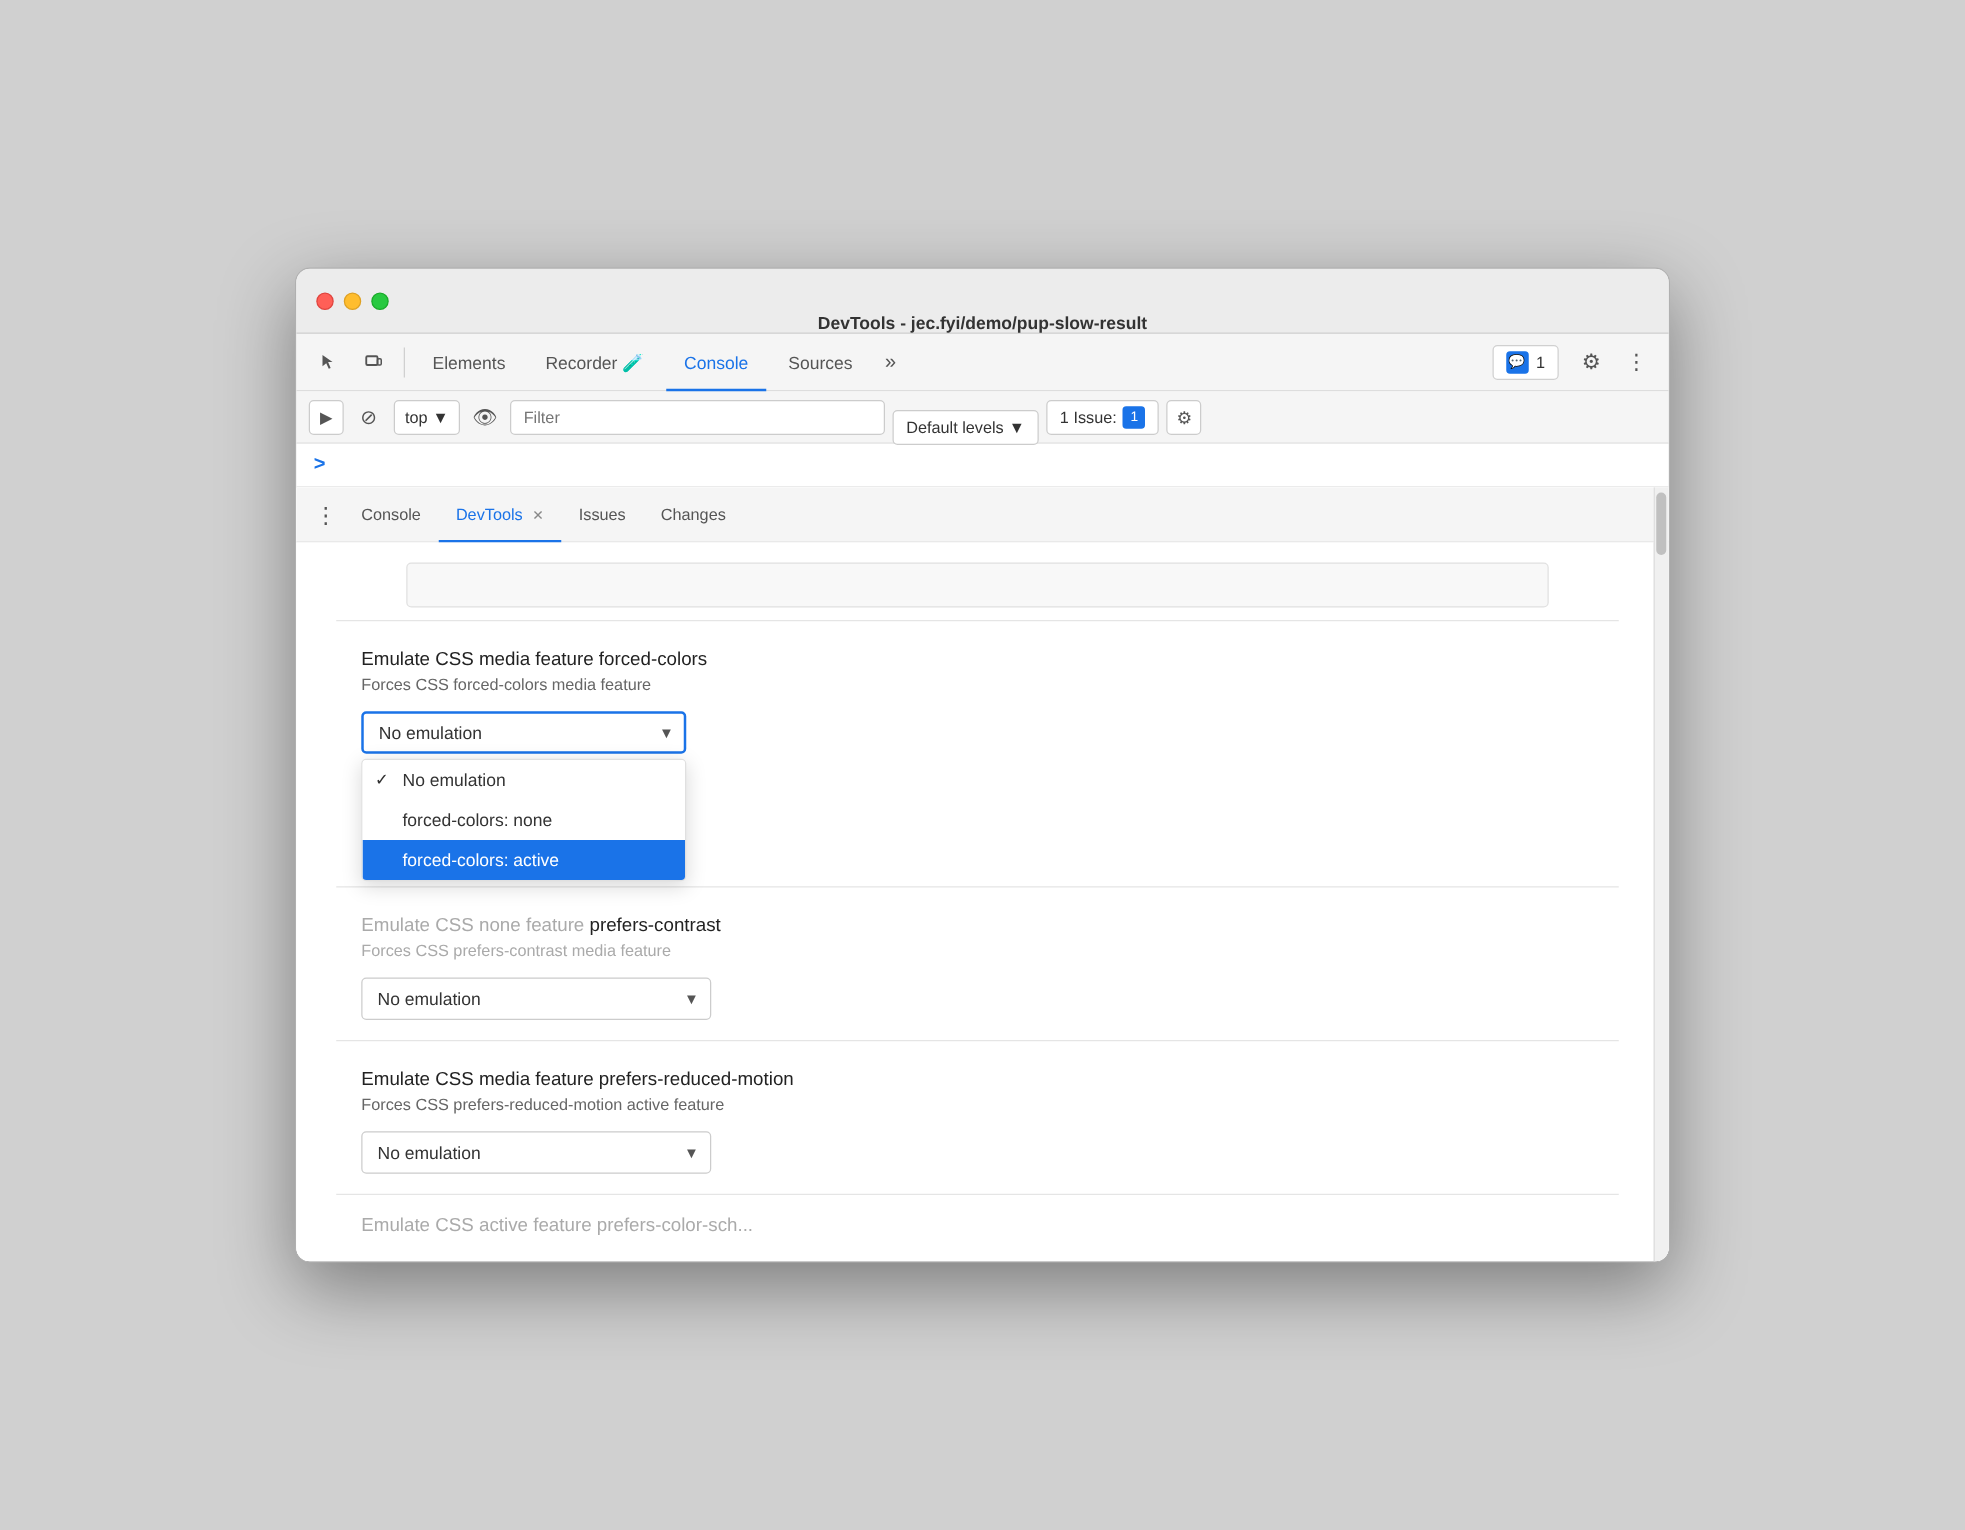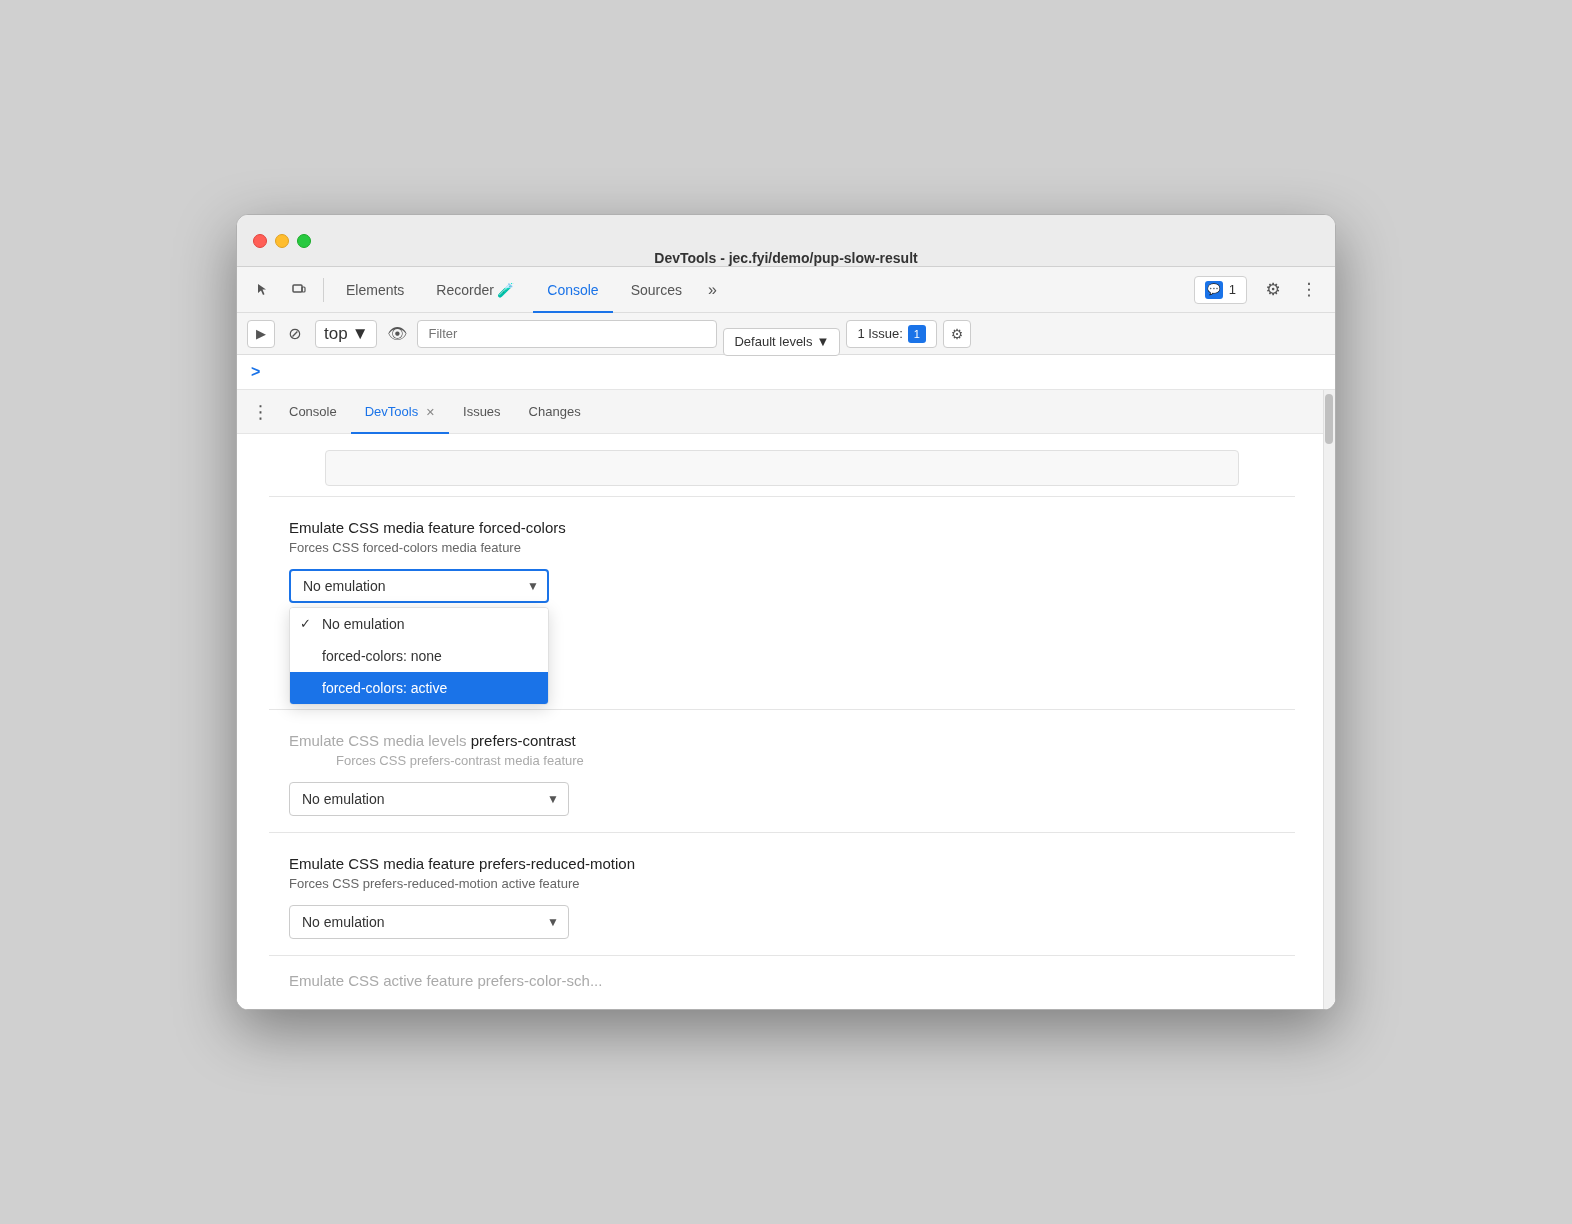--- a/index.html
+++ b/index.html
@@ -206,21 +206,21 @@
     }
     .top-selector {
       display: flex;
       align-items: center;
       gap: 4px;
       padding: 2px 8px;
       border: 1px solid #ccc;
       border-radius: 4px;
       background: white;
       cursor: pointer;
-      font-size: 17px;
+      font-size: 13px;
       color: #333;
       height: 28px;
     }
     .eye-btn {
       width: 28px;
       height: 28px;
       border-radius: 4px;
       border: none;
       background: transparent;
       cursor: pointer;
@@ -675,24 +675,24 @@
             </div>
           </div>
         </div>
 
         <div style="height: 90px;"></div>
 
         <div class="section-top-border"></div>
 
         <div class="rendering-section">
           <div class="section-title">
-            <span style="color:#aaa;">Emulate CSS media levels </span><span>prefers-contrast</span>
+            <span style="color:#aaa;">Emulate CSS none feature </span><span>prefers-contrast</span>
           </div>
           <div class="section-desc">
-            <span style="color:#aaa;margin-left:47px;">Forces CSS prefers-contrast media feature</span>
+            <span style="color:#aaa;">Forces CSS prefers-contrast media feature</span>
           </div>
 
           <div class="dropdown-select-normal">
             <select>
               <option>No emulation</option>
             </select>
             <span class="dropdown-arrow">▼</span>
           </div>
         </div>
 

